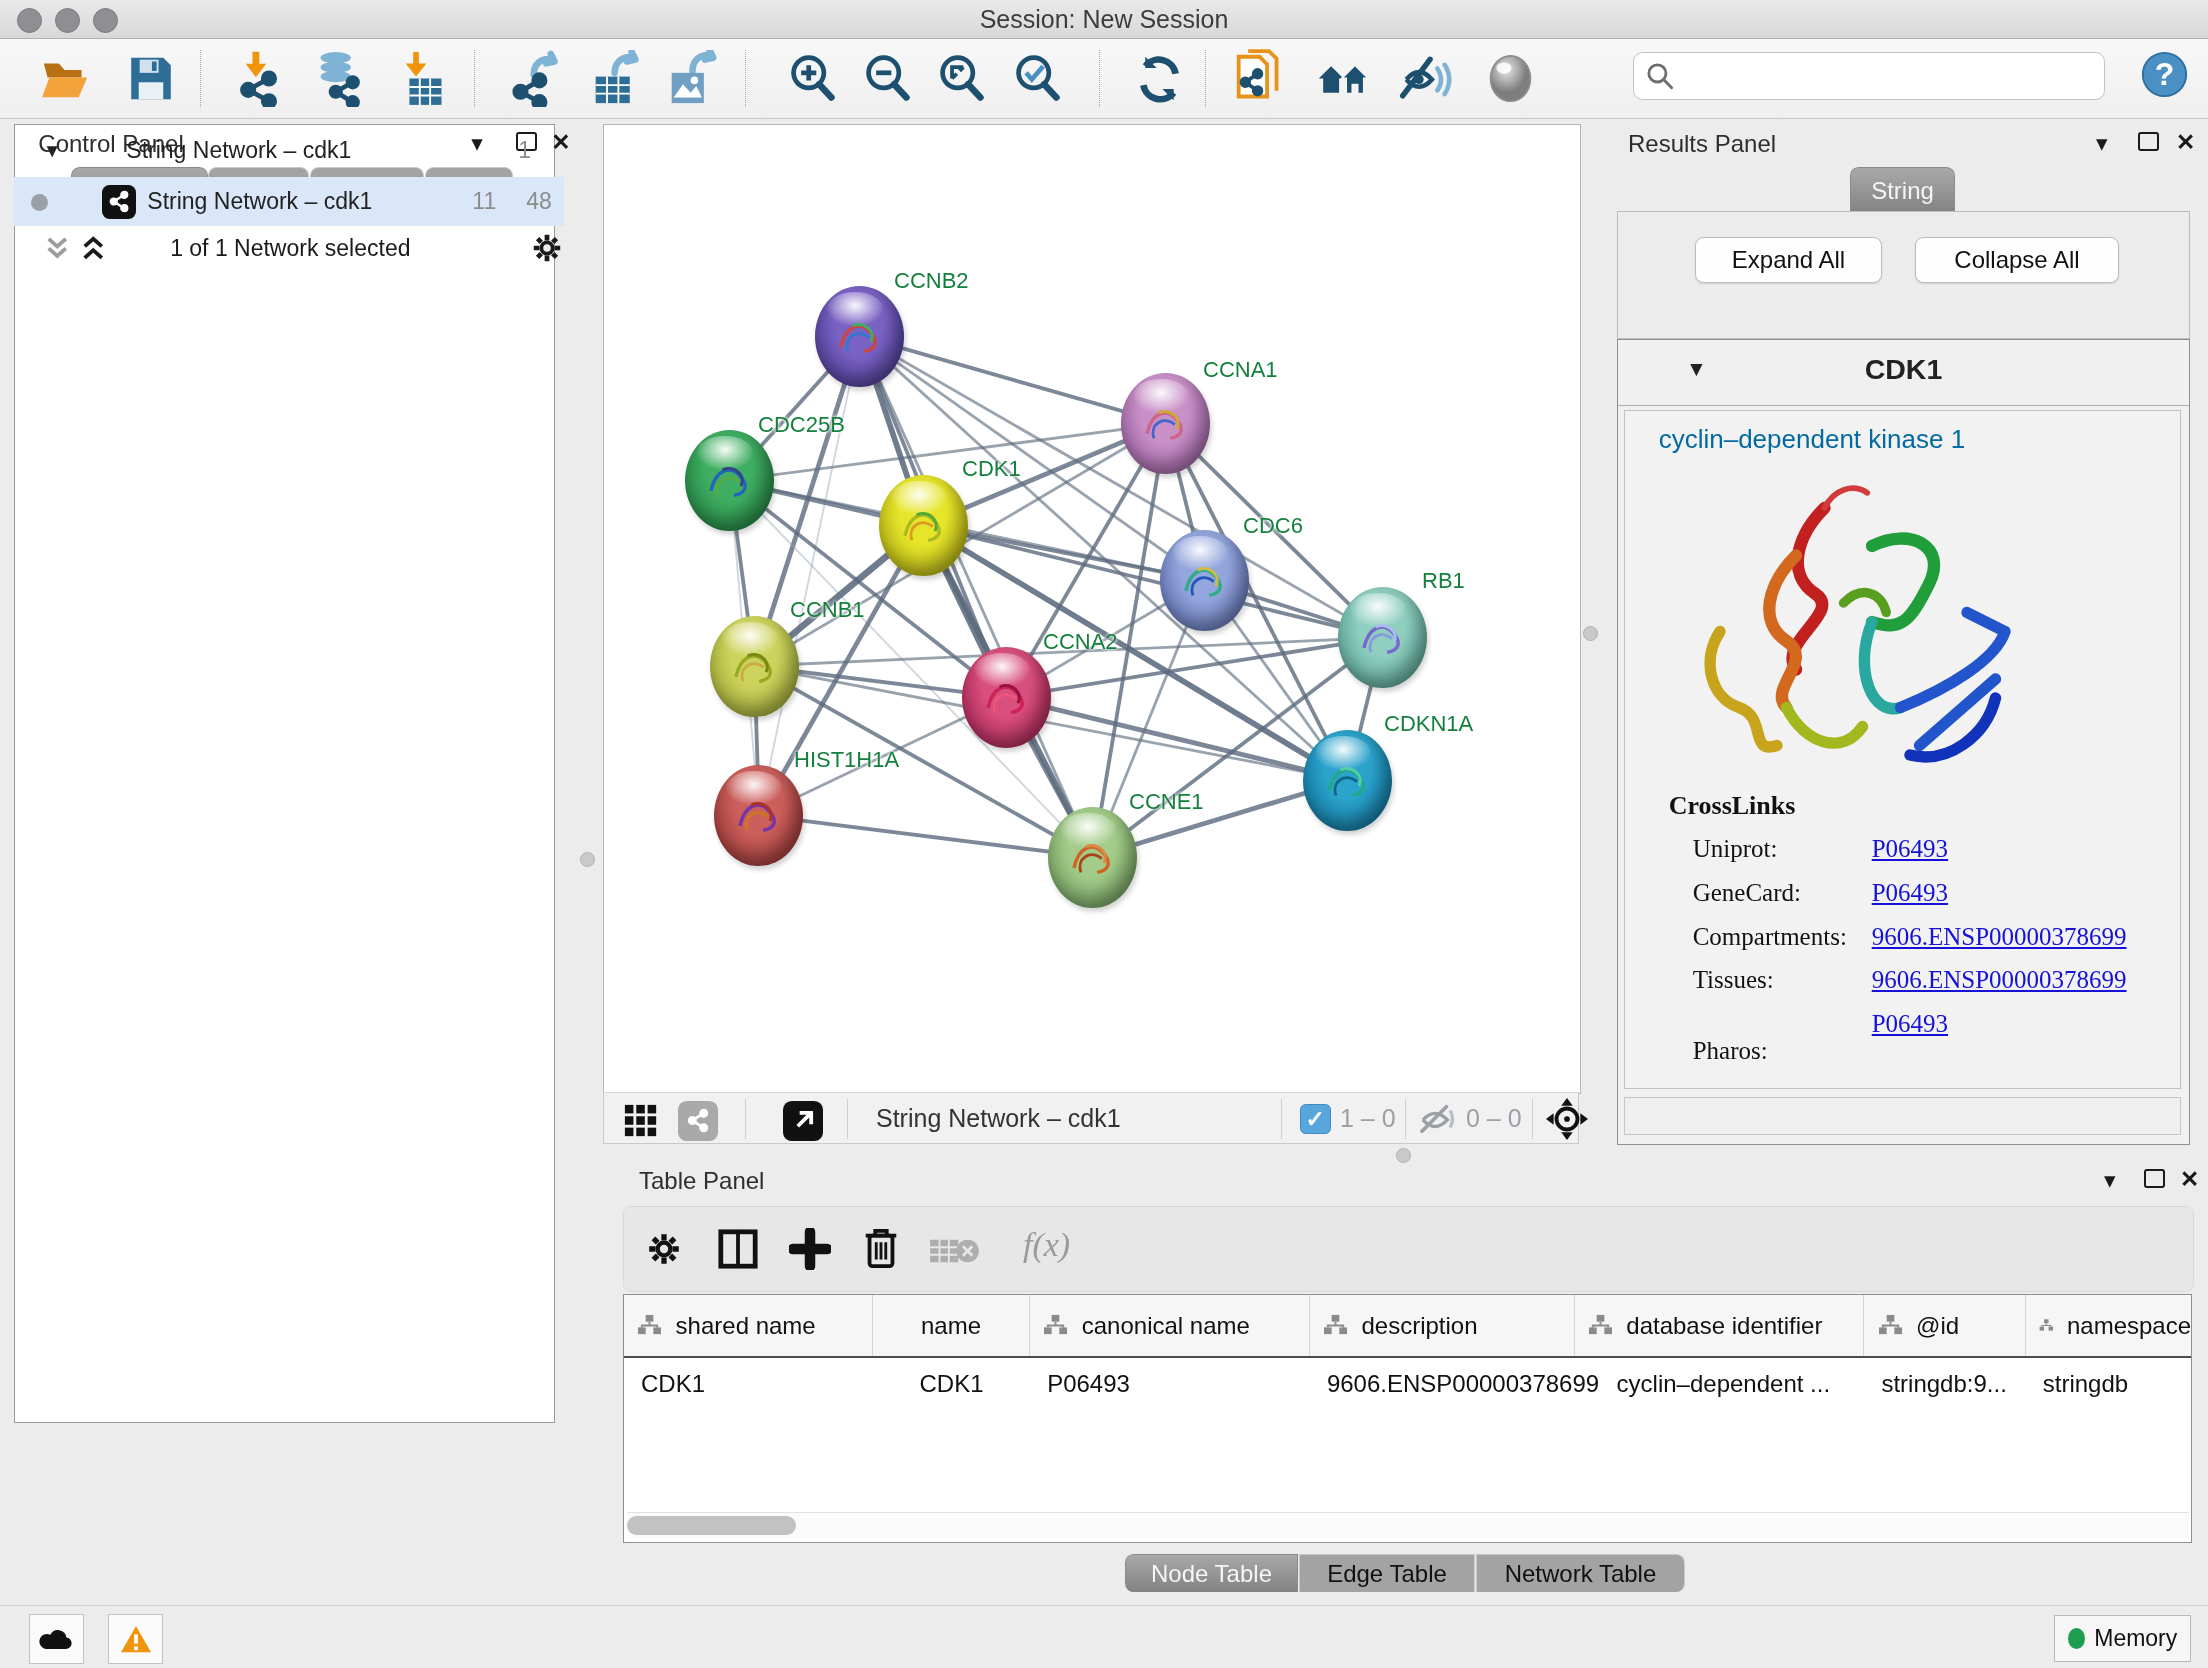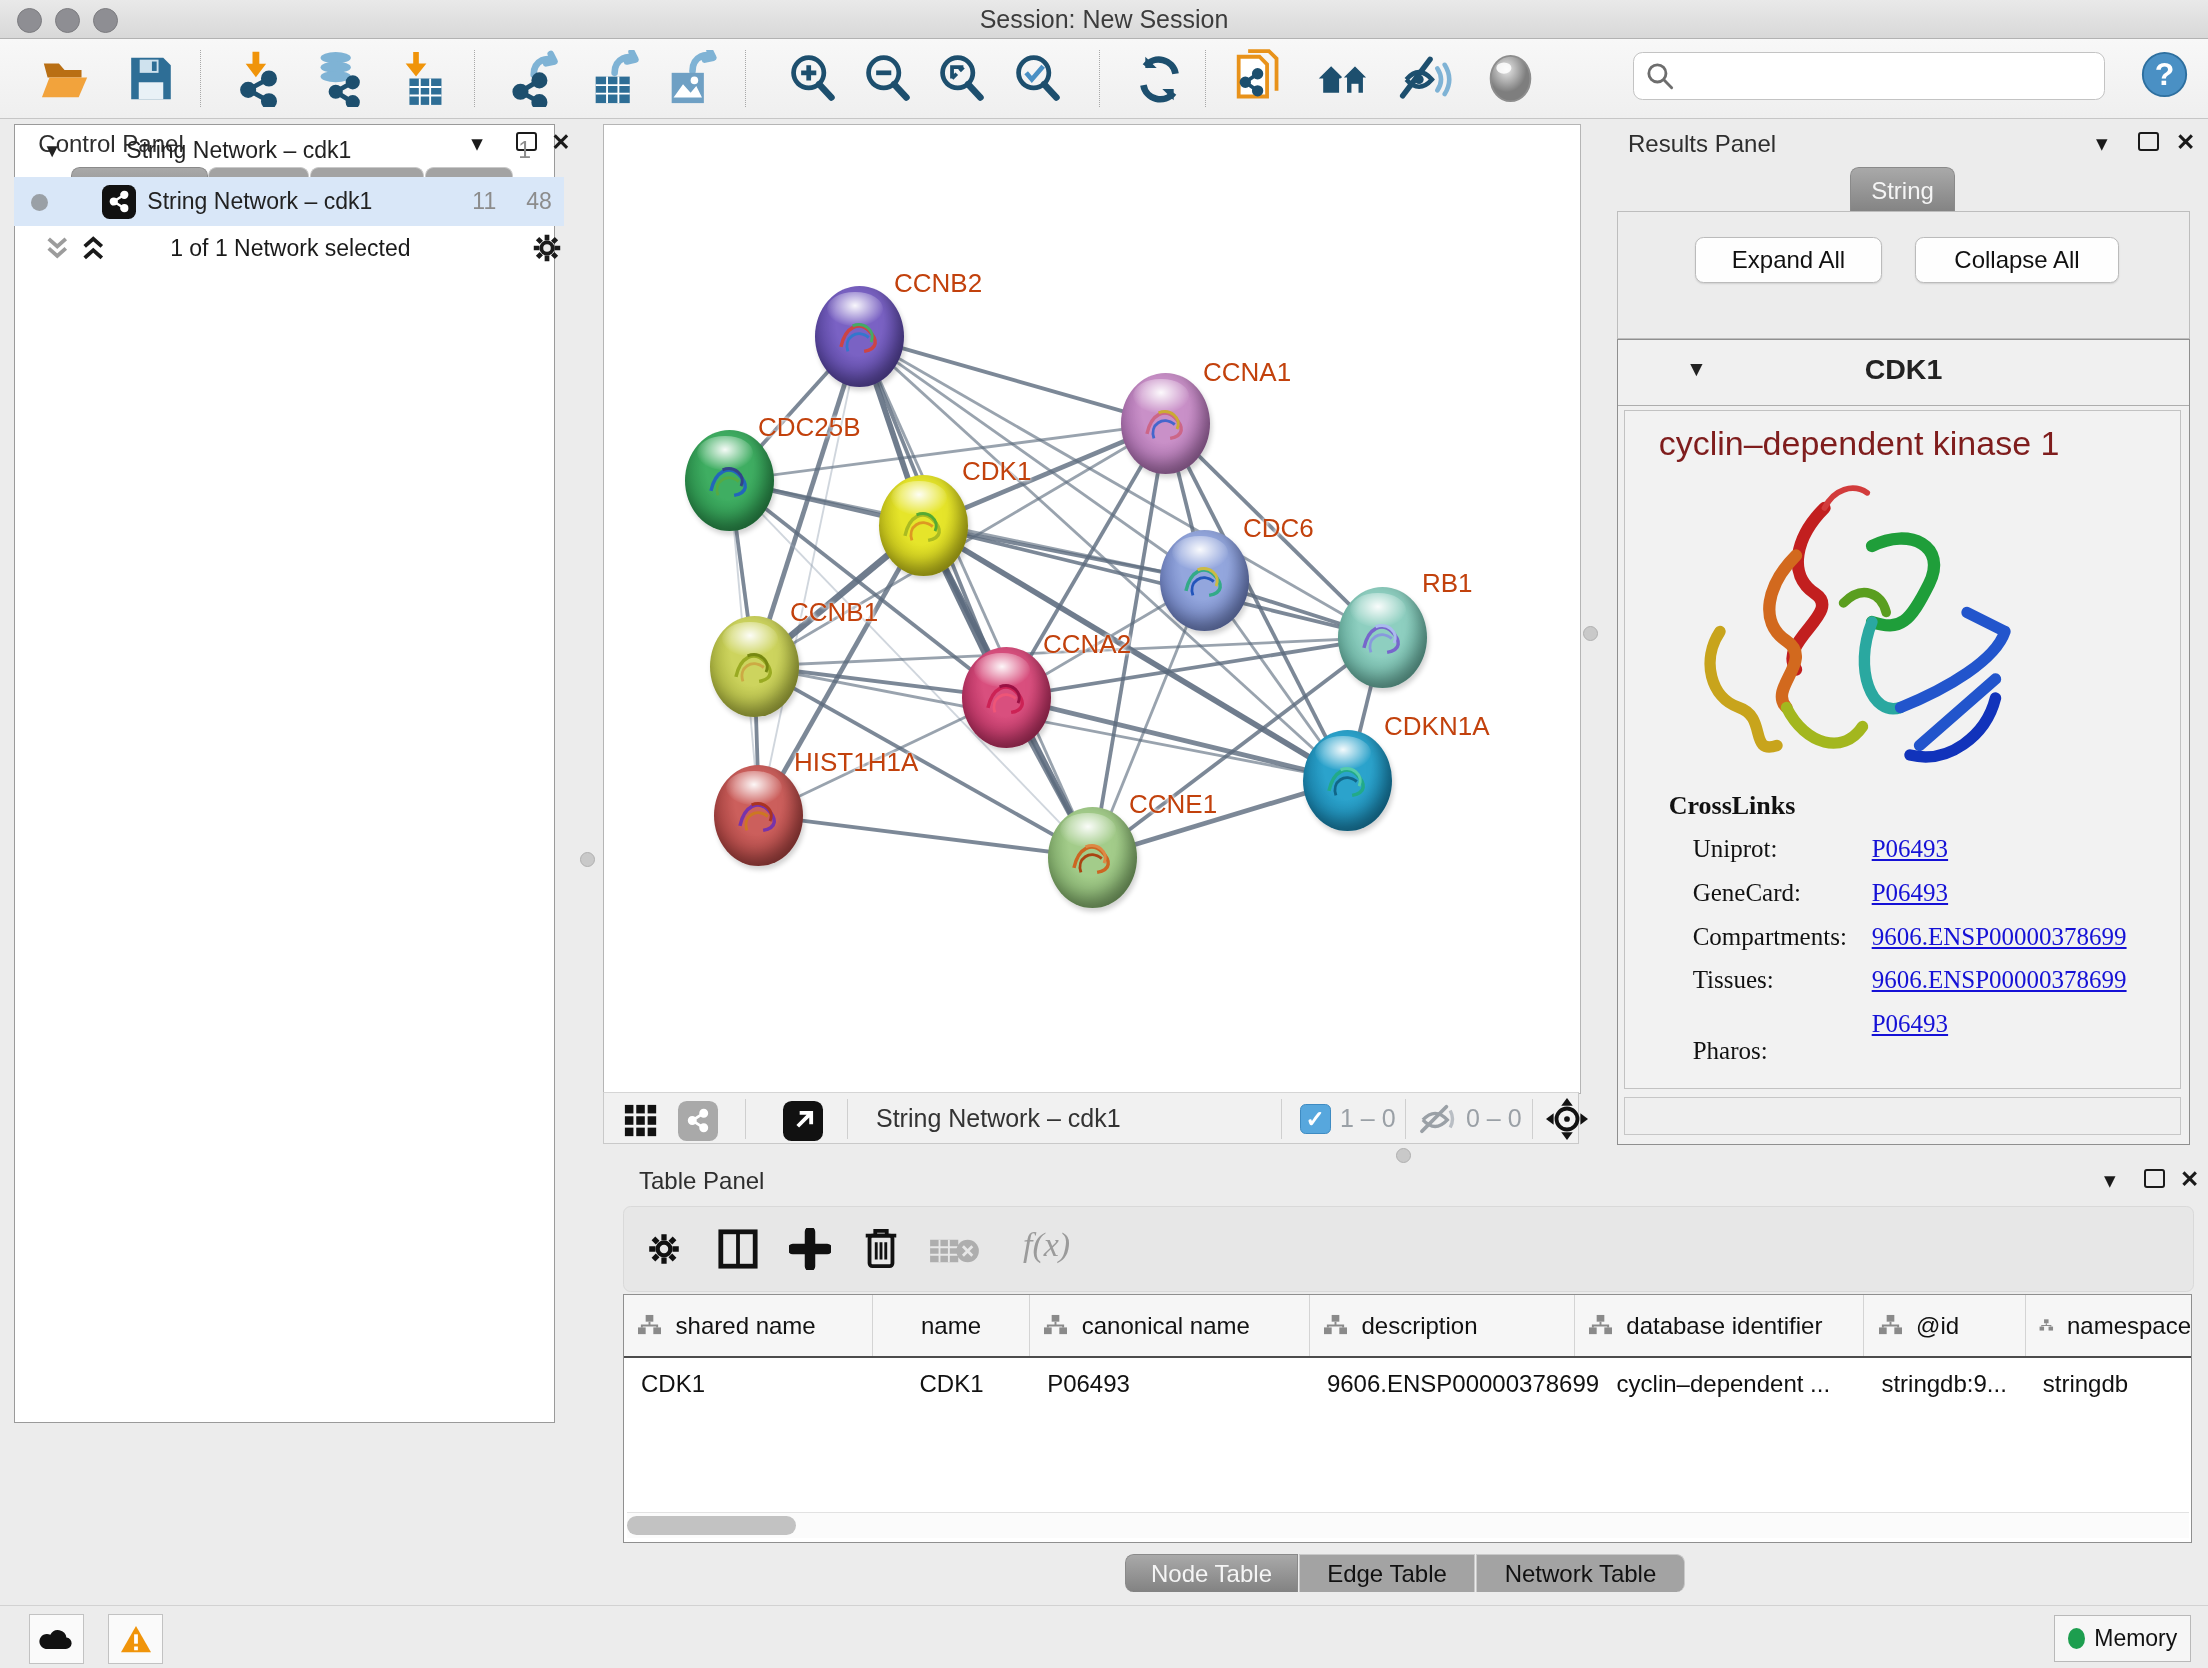--- a/index.html
+++ b/index.html
@@ -38,21 +38,21 @@
   
   #net-panel{left:603px;top:124px;width:976px;height:968px;background:#fff;border:1px solid #b5b5b5;}
   #net-bar{left:603px;top:1092px;width:976px;height:52px;background:#f1f1f1;
     border:1px solid #c9c9c9;border-top:1px solid #d5d5d5;box-sizing:border-box;}
   .nb-sep{top:5.7px;width:0;height:40px;border-left:1px solid #cfcfcf;}
   .node{position:absolute;width:89px;height:101px;border-radius:50%;
     box-shadow:inset -5.7px -9.5px 17px rgba(0,0,0,.35), 1.9px 3.8px 5.7px rgba(0,0,0,.18);}
   .node .gloss{position:absolute;left:14%;top:6%;width:62%;height:34%;border-radius:50%;
     background:radial-gradient(ellipse at 50% 40%, rgba(255,255,255,.95), rgba(255,255,255,0) 75%);}
   .node svg{position:absolute;left:19px;top:25px;}
-  .node-label{position:absolute;font-size:26px;color:#c2410c;white-space:nowrap;
+  .node-label{position:absolute;font-size:22px;color:#15803d;white-space:nowrap;
     text-shadow:0 0 3.8px #fff,0 0 3.8px #fff;}
   .nbar-txt{font-size:25px;color:#333;}
   .nbar-num{font-size:25px;color:#9aa0a6;}
   .chk{width:28.5px;height:28.5px;border-radius:5.7px;background:#57a7dd;border:1px solid #3e8bc2;
     color:#fff;font-size:23px;line-height:28.5px;text-align:center;font-weight:bold;}
   .splitter-dot{width:13.3px;height:13.3px;border-radius:50%;background:#c9c9c9;border:1px solid #b0b0b0;}
   
   #rp-box1{left:1617px;top:211px;width:571px;height:126px;background:#ececec;border:1.9px solid #bdbdbd;}
   .rp-btn{position:absolute;top:25px;height:44px;background:#fefefe;border:1px solid #bbb;border-radius:8.6px;
     font-size:24px;color:#111;text-align:center;line-height:44px;box-shadow:0 1px 1.9px rgba(0,0,0,.12);}
@@ -559,21 +559,21 @@
     <div class="rp-btn" style="left:77px;width:185px">Expand All</div>
     <div class="rp-btn" style="left:297px;width:202px">Collapse All</div>
   </div>
 
   <div id="rp-box2" class="abs">
     <div id="rp-group-hdr" class="abs">
       <span class="abs" style="left:68px;top:17px;font-size:21px">▼</span>
       <span class="abs" style="left:0;width:100%;text-align:center;top:13.3px;font-size:28.5px;font-weight:bold">CDK1</span>
     </div>
     <div id="rp-body" class="abs">
-      <div class="abs" style="left:34px;top:13.3px;font-size:34px;color:#7f1d1d">cyclin–dependent kinase 1</div>
+      <div class="abs" style="left:34px;top:13.3px;font-size:26px;color:#0369a1">cyclin–dependent kinase 1</div>
 
       <svg class="abs" style="left:57px;top:59px" width="361" height="342" viewBox="0 0 380 360">
         <path d="M150 40 C120 70 110 110 140 130 S100 180 120 210" fill="none" stroke="#c21f1f" stroke-width="13" stroke-linecap="round"></path>
         <path d="M120 90 C90 120 80 160 110 180 S90 230 110 250" fill="none" stroke="#d2691e" stroke-width="13" stroke-linecap="round"></path>
         <path d="M40 170 C20 200 30 240 60 250 S70 300 100 290" fill="none" stroke="#c8a41c" stroke-width="12" stroke-linecap="round"></path>
         <path d="M110 250 C130 290 170 300 190 270" fill="none" stroke="#a3b71e" stroke-width="12" stroke-linecap="round"></path>
         <path d="M200 80 C240 60 280 80 260 120 S230 170 200 160" fill="none" stroke="#1f9e3a" stroke-width="13" stroke-linecap="round"></path>
         <path d="M200 160 C180 210 200 260 230 250" fill="none" stroke="#2aa8a0" stroke-width="12" stroke-linecap="round"></path>
         <path d="M230 250 C280 230 330 200 340 170 M340 170 L300 150 M250 290 L330 220" fill="none" stroke="#2255cc" stroke-width="12" stroke-linecap="round"></path>
         <path d="M240 300 C280 310 320 280 330 240" fill="none" stroke="#1133bb" stroke-width="12" stroke-linecap="round"></path>

